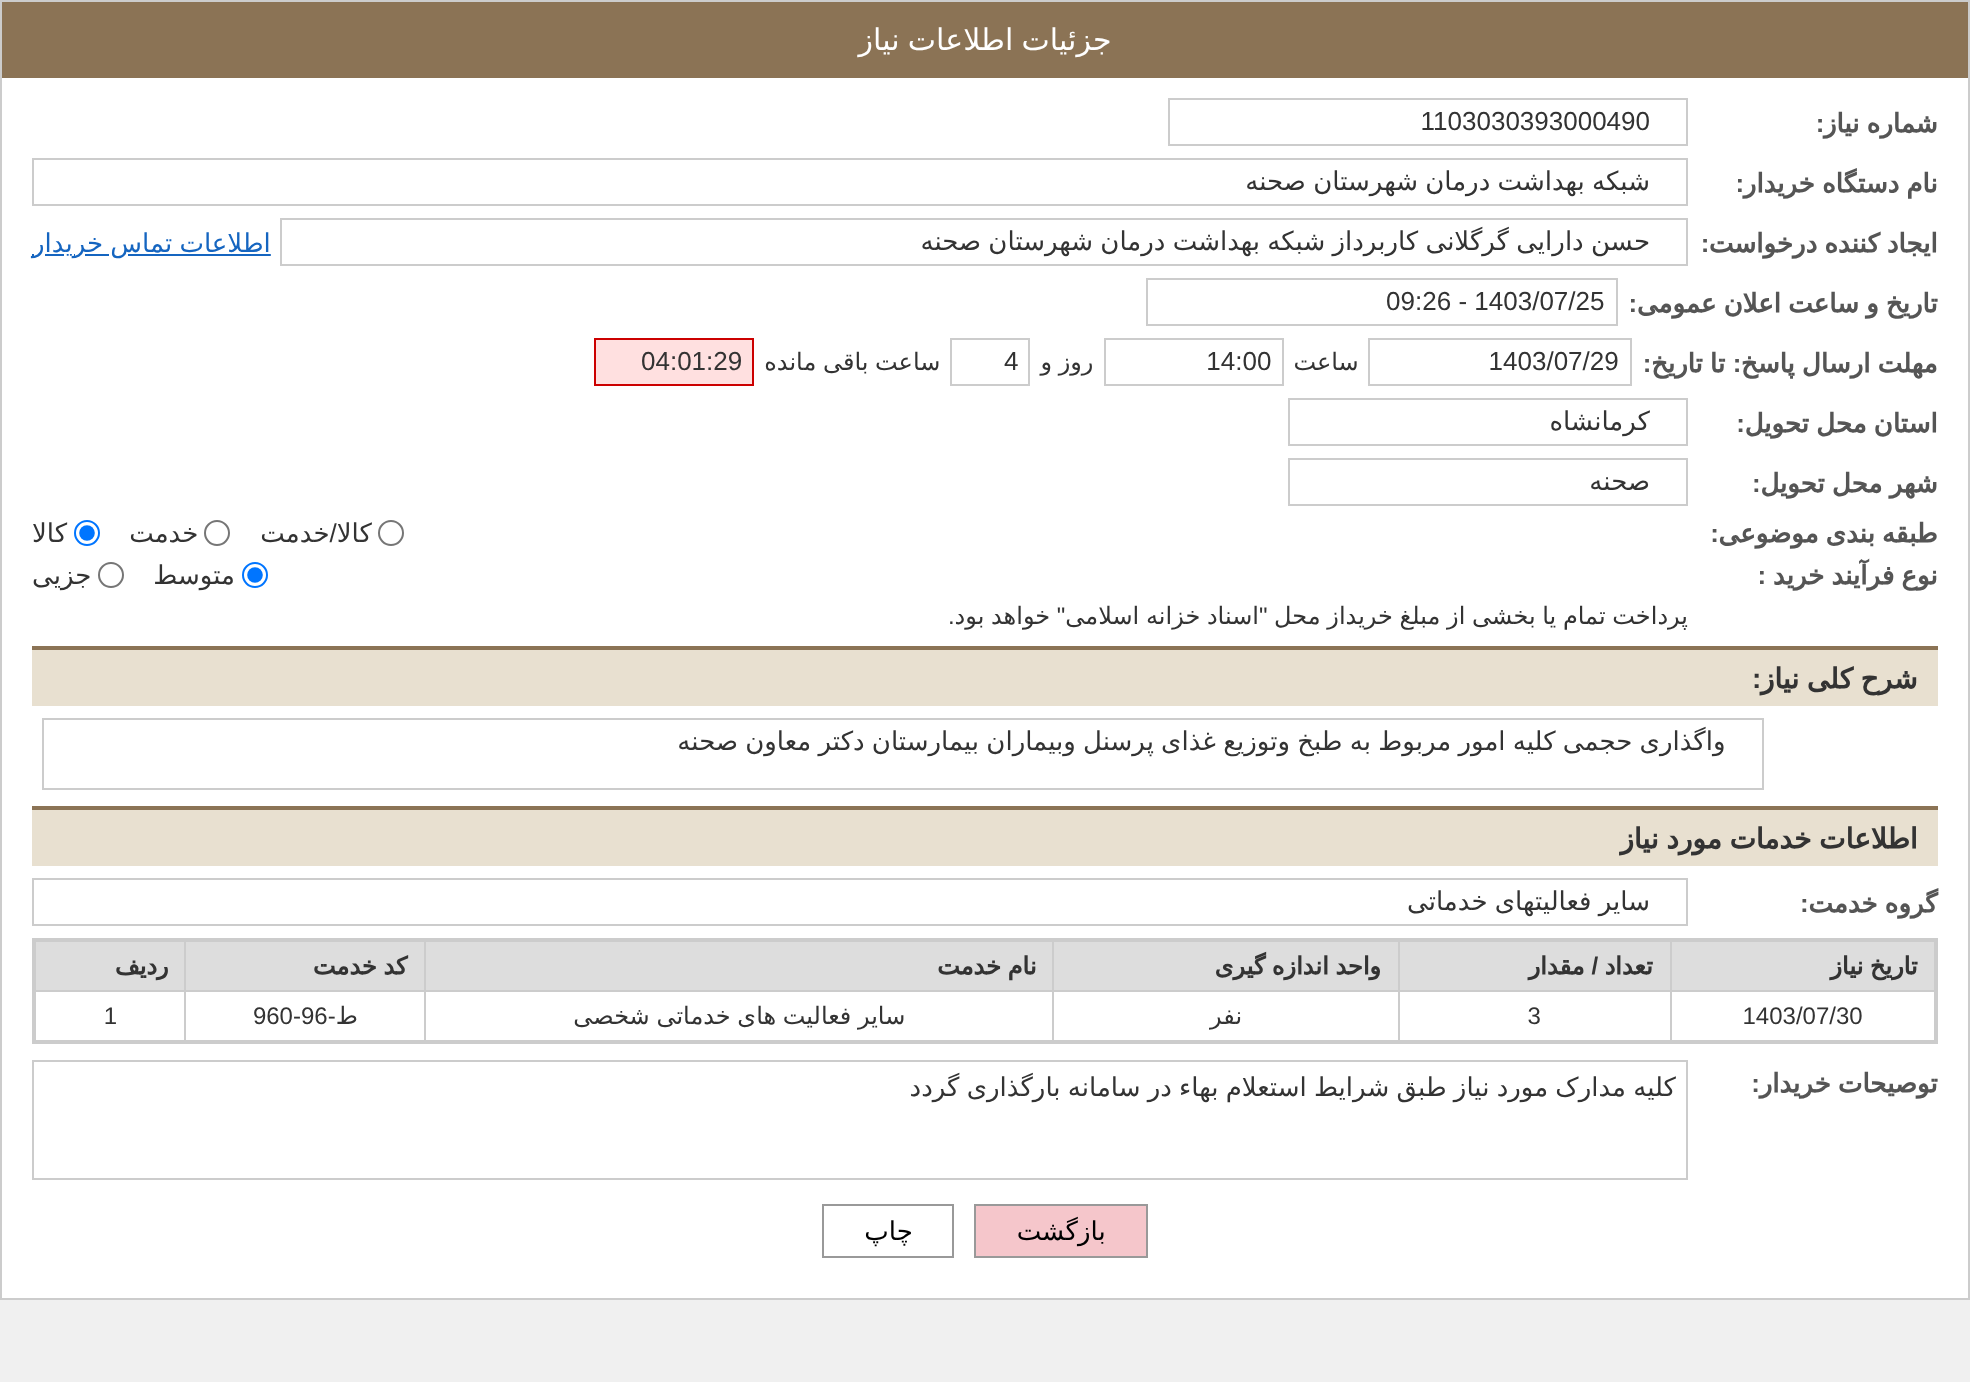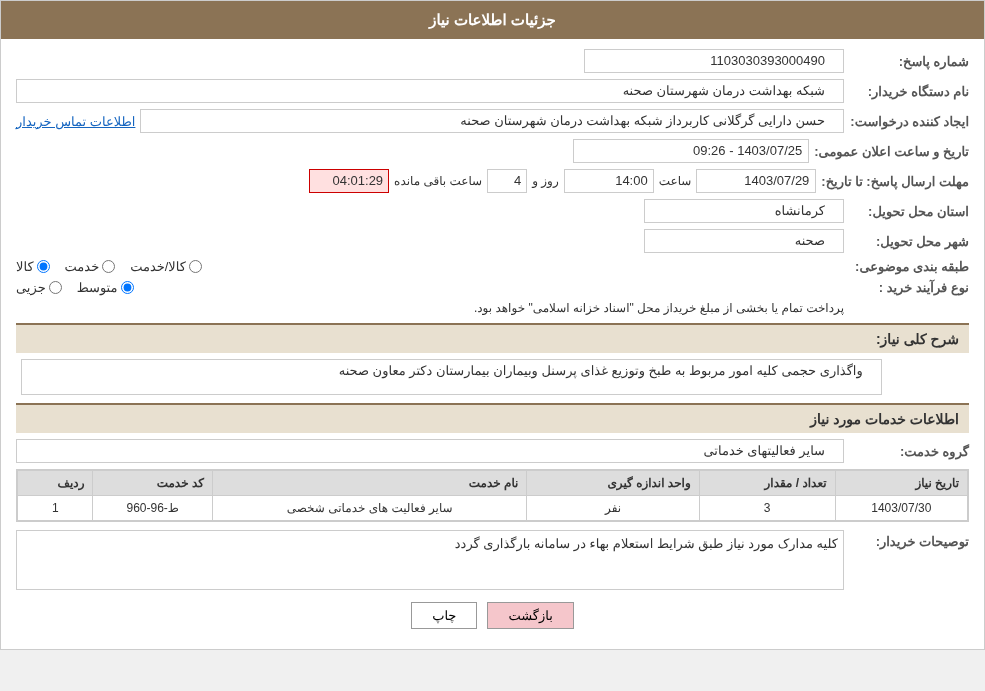--- a/index.html
+++ b/index.html
@@ -15,21 +15,21 @@
       margin: 0 auto;
       background: #fff;
       border: 1px solid #ccc;
     }
     .header {
       background: #8B7355;
       color: #fff;
       text-align: center;
       padding: 10px 15px;
       font-size: 15px;
-      font-weight: bold;
+      font-weight: normal;
     }
     .content {
       padding: 10px 15px;
     }
     .row {
       display: flex;
       align-items: center;
       margin-bottom: 6px;
       gap: 5px;
     }
@@ -157,21 +157,21 @@
 <body>
 
 <div class="page-wrapper">
   <div class="header">
     <span>جزئیات اطلاعات نیاز</span>
   </div>
 
   <div class="content main-content-area">
 
     <div class="row">
-      <span class="label">شماره پاسخ:</span>
+      <span class="label">شماره نیاز:</span>
       <div class="field-box" style="max-width:260px;">1103030393000490</div>
       <span style="flex:1;"></span>
     </div>
 
     <div class="row">
       <span class="label">نام دستگاه خریدار:</span>
       <div class="field-box">شبکه بهداشت درمان شهرستان صحنه</div>
     </div>
 
     <div class="row">
@@ -181,21 +181,21 @@
     </div>
 
     <div class="row">
       <span class="label">تاریخ و ساعت اعلان عمومی:</span>
       <div class="field-box-fixed" style="width:236px;margin-left:11px;">1403/07/25 - 09:26</div>
       <span style="flex:1;"></span>
     </div>
 
     <div class="row">
       <span class="label">مهلت ارسال پاسخ: تا تاریخ:</span>
-      <div class="field-box-fixed" style="width:120px;">1403/07/29</div>
+      <div class="field-box-fixed" style="width:132px;">1403/07/29</div>
       <span class="small-label">ساعت</span>
       <div class="small-box" style="width:90px;">14:00</div>
       <span class="small-label">روز و</span>
       <div class="small-box" style="width:40px;">4</div>
       <span class="small-label">ساعت باقی مانده</span>
       <div class="small-box" style="width:80px; background:#ffe0e0; border-color:#cc0000;">04:01:29</div>
     </div>
 
     <div class="row">
       <span class="label">استان محل تحویل:</span>

